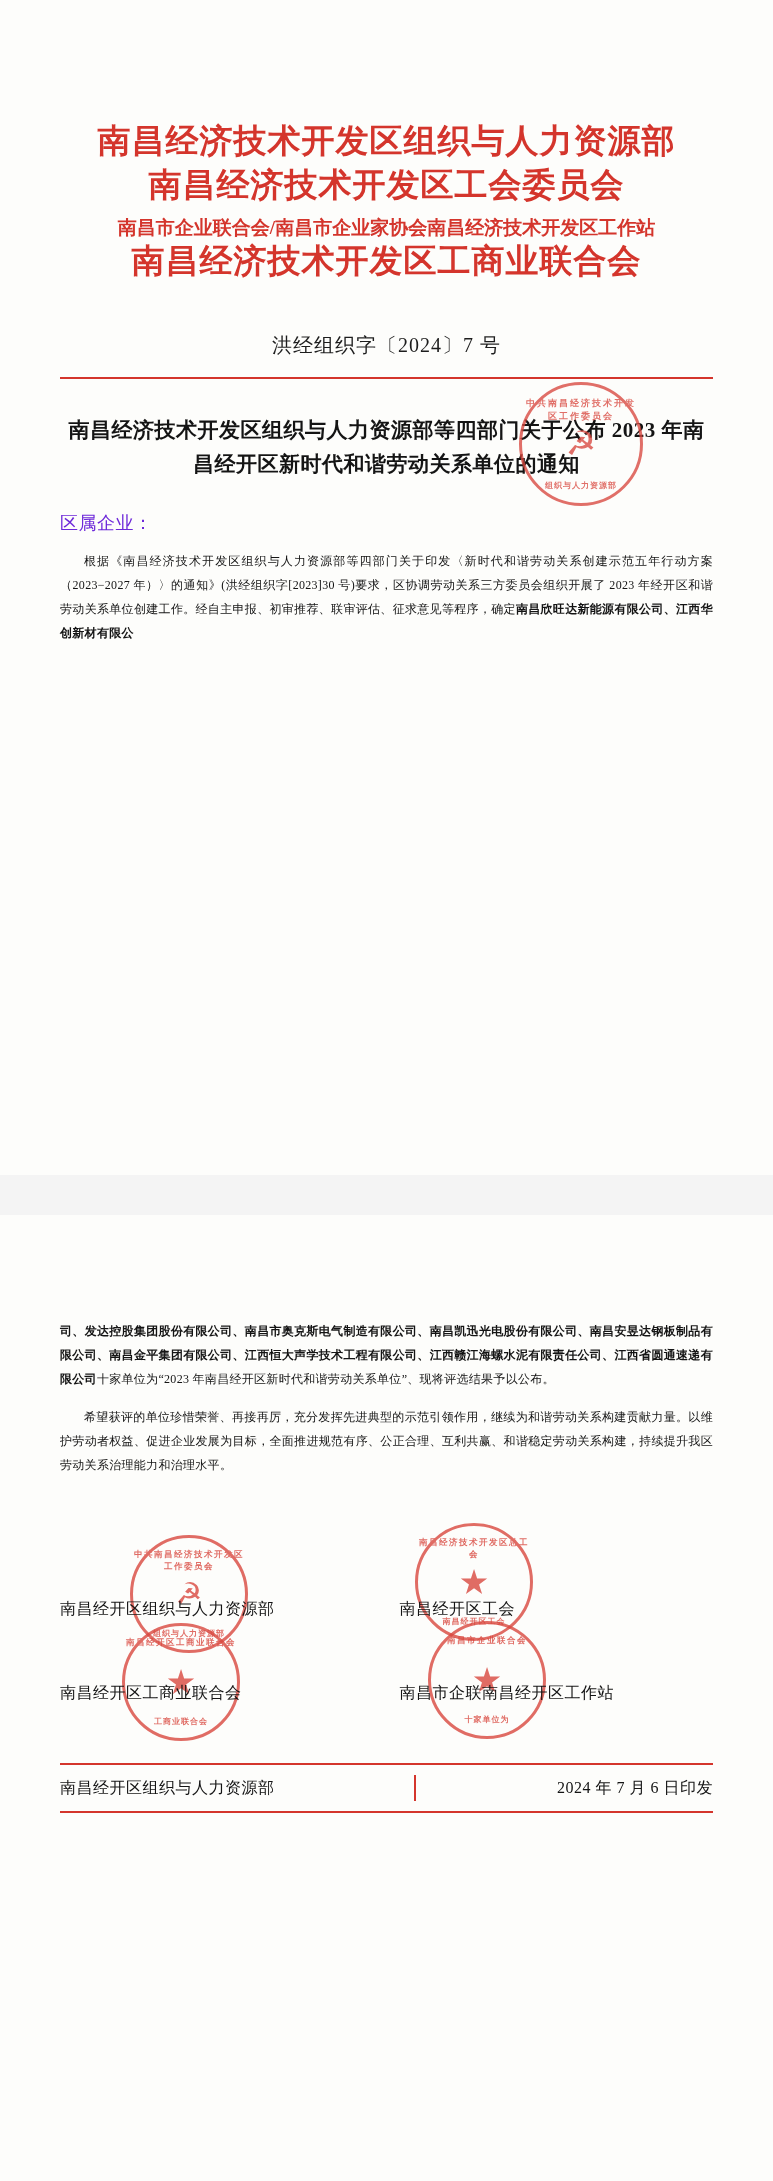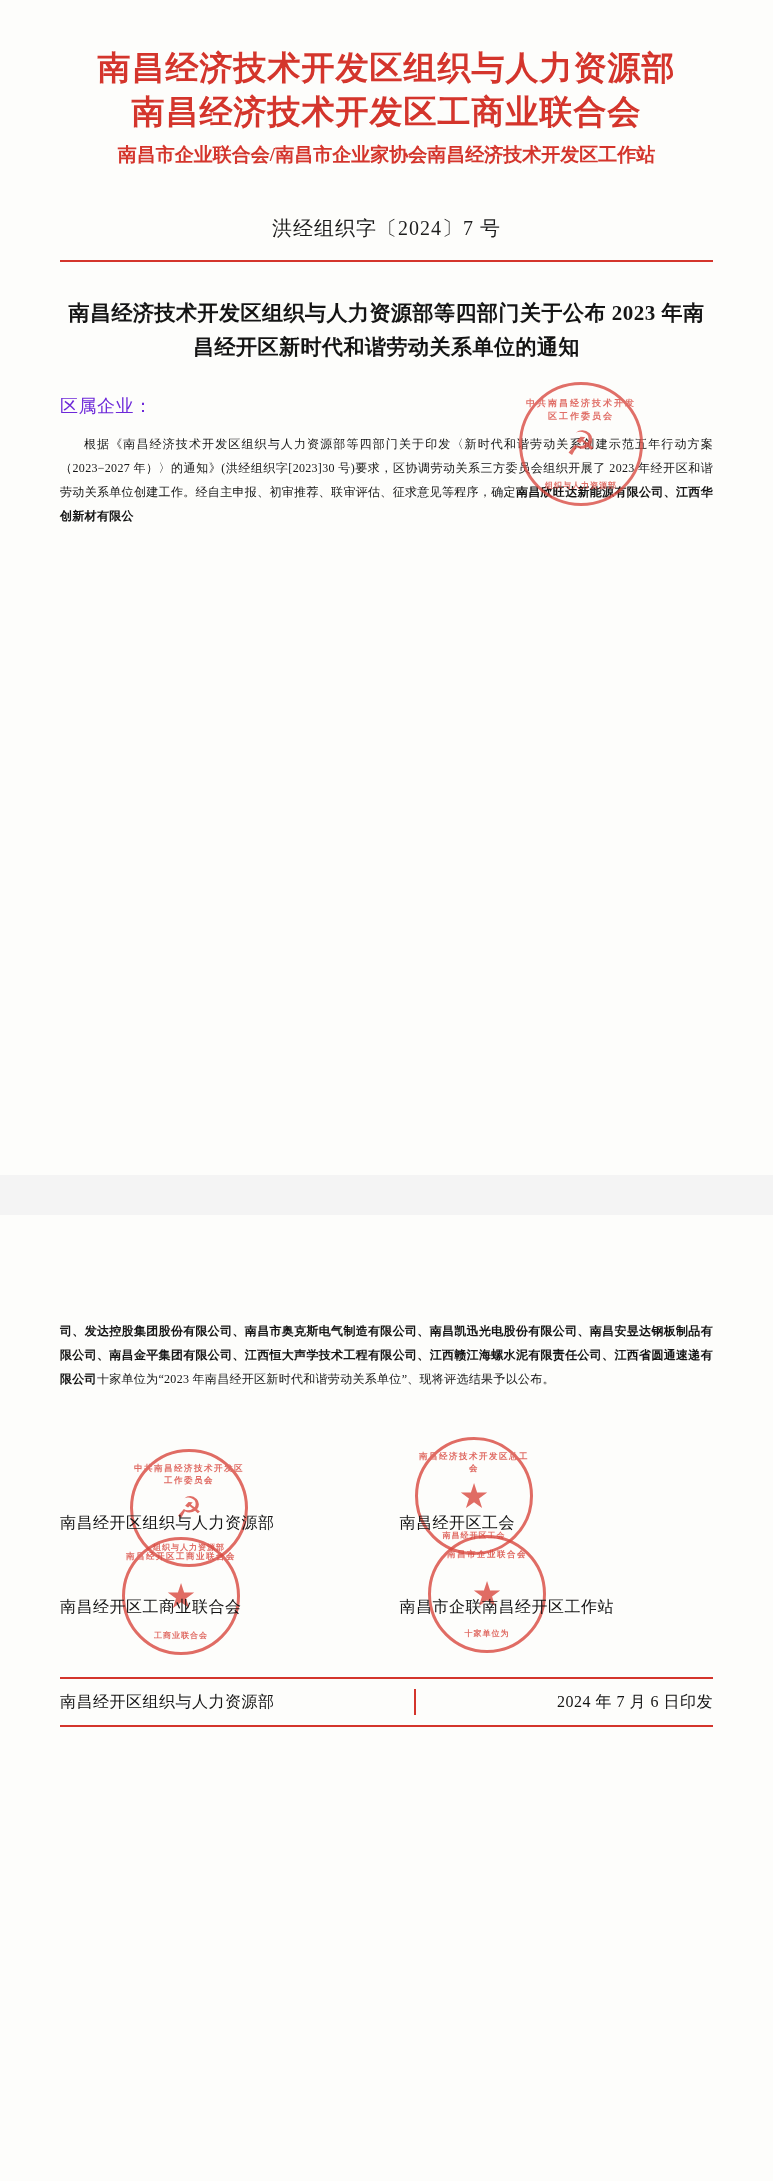--- a/index.html
+++ b/index.html
@@ -28,21 +28,21 @@
   }
   .page1 { height: 1175px; padding: 0 60px; }
   .page-gap {
     height: 40px;
     background: #f4f4f4;
     width: 773px;
   }
   .page2 { height: 966px; padding: 0 60px; }
 
   .masthead {
-    padding-top: 47px;
+    padding-top: 120px;
     text-align: center;
   }
   .mast-line {
     color: #d4352c;
     font-weight: bold;
     font-size: 33px;
     letter-spacing: 1px;
     line-height: 1.32;
     white-space: nowrap;
     font-family: "Liberation Serif", "DejaVu Serif", serif;
@@ -207,22 +207,23 @@
 </style>
 </head>
 <body>
 
 <div class="page-wrap">
 
   <section class="doc-page page1">
 
     <div class="masthead">
       <div class="mast-line">南昌经济技术开发区组织与人力资源部</div>
+      <div class="mast-line">南昌经济技术开发区工会委员会</div>
+      <div class="mast-line small">南昌市企业联合会/南昌市企业家协会南昌经济技术开发区工作站</div>
       <div class="mast-line">南昌经济技术开发区工商业联合会</div>
-      <div class="mast-line small">南昌市企业联合会/南昌市企业家协会南昌经济技术开发区工作站</div>
     </div>
 
     <div class="doc-number">洪经组织字〔2024〕7 号</div>
 
     <div class="red-rule"></div>
 
     <div class="doc-title">南昌经济技术开发区组织与人力资源部等四部门关于公布 2023 年南昌经开区新时代和谐劳动关系单位的通知</div>
 
     <div class="addressee">区属企业：</div>
 
@@ -236,20 +237,21 @@
   </section>
 
   <div class="page-gap"></div>
 
   <section class="doc-page page2">
 
     <div style="height:90px"></div>
 
     <p class="para no-indent"><b>司、发达控股集团股份有限公司、南昌市奥克斯电气制造有限公司、南昌凯迅光电股份有限公司、南昌安昱达钢板制品有限公司、南昌金平集团有限公司、江西恒大声学技术工程有限公司、江西赣江海螺水泥有限责任公司、江西省圆通速递有限公司</b><span>十家单位为“2023 年南昌经开区新时代和谐劳动关系单位”、现将评选结果予以公布。</span></p>
 
+    <p class="para">希望获评的单位珍惜荣誉、再接再厉，充分发挥先进典型的示范引领作用，继续为和谐劳动关系构建贡献力量。以维护劳动者权益、促进企业发展为目标，全面推进规范有序、公正合理、互利共赢、和谐稳定劳动关系构建，持续提升我区劳动关系治理能力和治理水平。</p>
 
     <div class="sig-area">
 
       <div class="seal-p2 seal-a">
         <div class="st-top">中共南昌经济技术开发区工作委员会</div>
         <div class="seal-star">☭</div>
         <div class="st-bot">组织与人力资源部</div>
       </div>
 
       <div class="seal-p2 seal-b">

